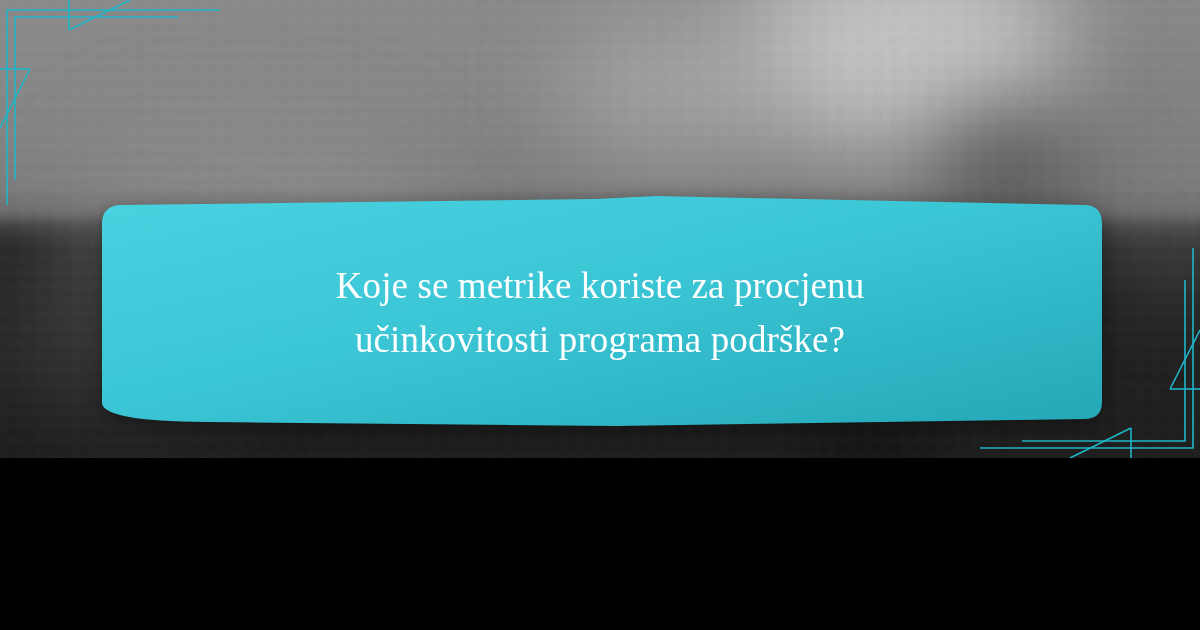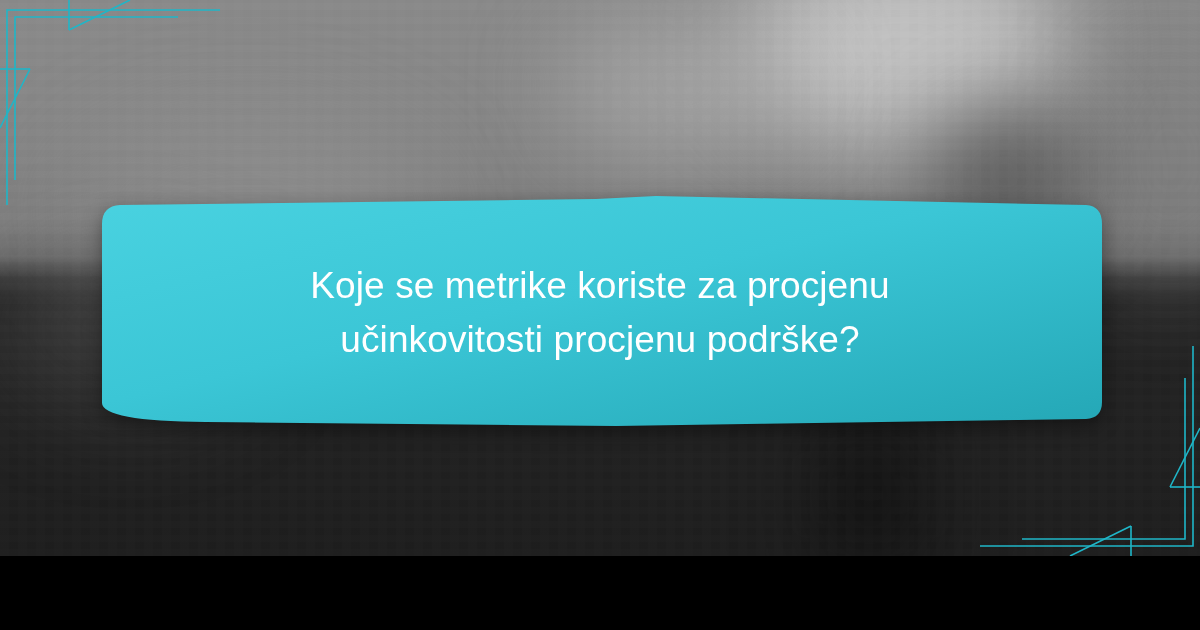--- a/index.html
+++ b/index.html
@@ -3,23 +3,23 @@
 <meta charset="utf-8">
 <style>
   html, body {
     margin: 0;
     padding: 0;
     background: #000;
   }
   #stage {
     position: relative;
     width: 1200px;
-    height: 556px;
+    height: 458px;
     overflow: hidden;
-    font-family: Liberation Sans, sans-serif;
+    font-family: Liberation Serif, serif;
   }
 
   
   .bg-base {
     position: absolute;
     inset: 0;
     background: linear-gradient(
         to bottom,
         #8a8a8a 0%,
         #888888 18%,
@@ -195,17 +195,17 @@
                L 1006,212
                Q 1006,228 990,229
                L 520,236
                L 110,232
                Q 4,231 6,212
                Z" fill="url(#cardGrad)"></path>
     </svg>
 
     <div class="card-text">
       <div class="card-line">Koje se metrike koriste za procjenu</div>
-      <div class="card-line">učinkovitosti procjenu podrške?</div>
+      <div class="card-line">učinkovitosti programa podrške?</div>
     </div>
   </div>
 
 </div>
 
 </body></html>

